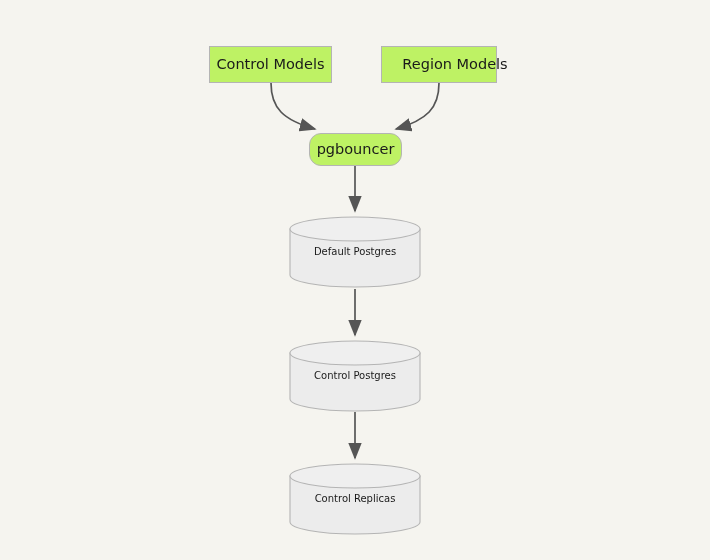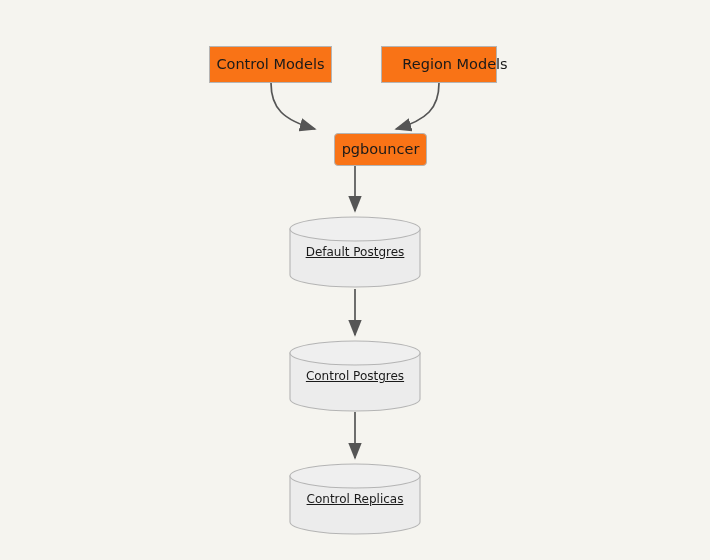--- a/index.html
+++ b/index.html
@@ -29,48 +29,46 @@
   }
   .node {
     position: absolute;
     box-sizing: border-box;
     display: flex;
     align-items: center;
     justify-content: center;
   }
   
   .node-rect {
-    background: #f97316;
+    background: #bef264;
     border: 1px solid #b4b4b4;
     color: #1a1a1a;
     font-size: 14.5px;
     line-height: 1;
   }
   .node-rect.rounded {
-    border-radius: 4px;
-    margin-left: 25px;
+    border-radius: 12px;
   }
   
   .node-cyl {
     background: transparent;
     border: none;
   }
   .node-cyl svg {
     position: absolute;
     left: 0;
     top: 0;
   }
   .node-cyl .cyl-label {
     position: relative;
     z-index: 2;
     color: #1a1a1a;
-    font-size: 12px;
+    font-size: 10px;
     line-height: 1;
     white-space: nowrap;
-    text-decoration: underline;
   }
   .node-rect .rect-label {
     white-space: nowrap;
   }
 </style>
 </head>
 <body>
 
 <div id="diagram-canvas">
 

